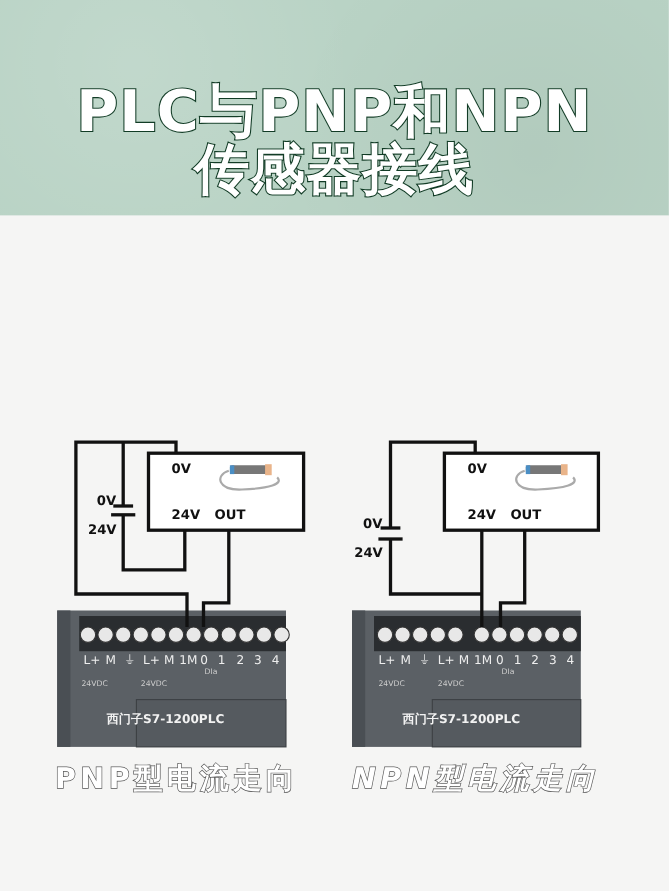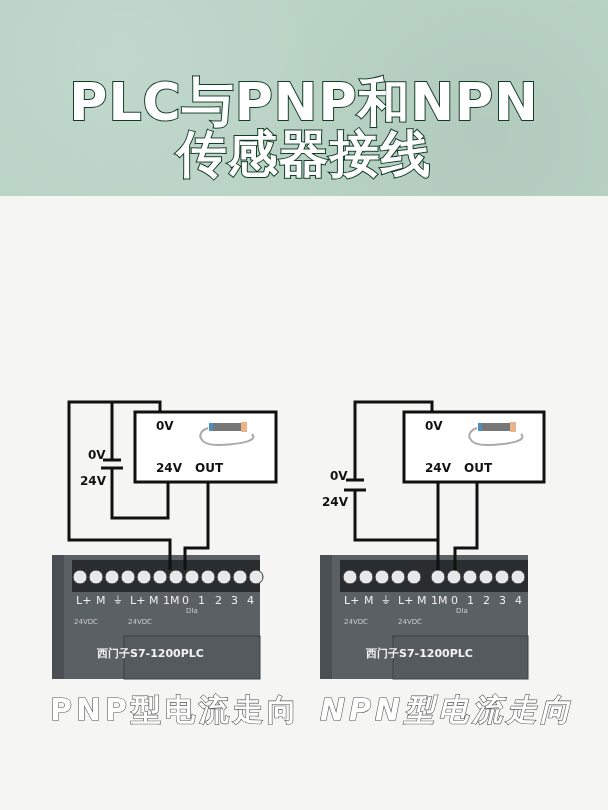--- a/index.html
+++ b/index.html
@@ -5,21 +5,21 @@
   html,body{margin:0;padding:0;}
   body{width:608px;height:810px;position:relative;overflow:hidden;background:#f5f5f4;font-family:"DejaVu Sans",sans-serif;}
   .header{position:absolute;left:0;top:0;width:608px;height:196px;background:#b9d3c5;
     background-image:radial-gradient(circle at 20% 30%,rgba(255,255,255,.12),transparent 40%),radial-gradient(circle at 80% 70%,rgba(0,0,0,.04),transparent 45%);}
   .title{position:absolute;left:0;width:608px;text-align:center;color:#fff;font-weight:bold;
     -webkit-text-stroke:2px #123c26;paint-order:stroke fill;letter-spacing:1px;}
   .t1{top:74px;font-size:52px;line-height:56px;}
   .t2{top:126px;font-size:50px;line-height:56px;}
   .body{position:absolute;left:0;top:196px;width:608px;height:614px;background:#f5f5f4;}
   svg text{font-family:"DejaVu Sans",sans-serif;}
-  .caption{position:absolute;font-size:30px;color:#fff;-webkit-text-stroke:1.2px #555;paint-order:stroke fill;letter-spacing:4px;font-weight:bold;}
+  .caption{position:absolute;font-size:26px;color:#fff;-webkit-text-stroke:1.2px #555;paint-order:stroke fill;letter-spacing:4px;font-weight:bold;}
 </style>
 </head>
 <body>
 
 <div class="header">
   <div class="title t1">PLC与PNP和NPN</div>
   <div class="title t2">传感器接线</div>
 </div>
 
 <div class="body"></div>

